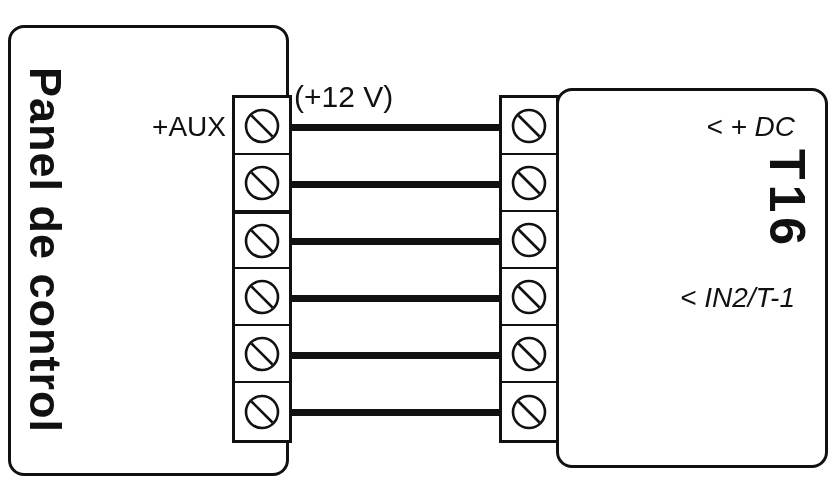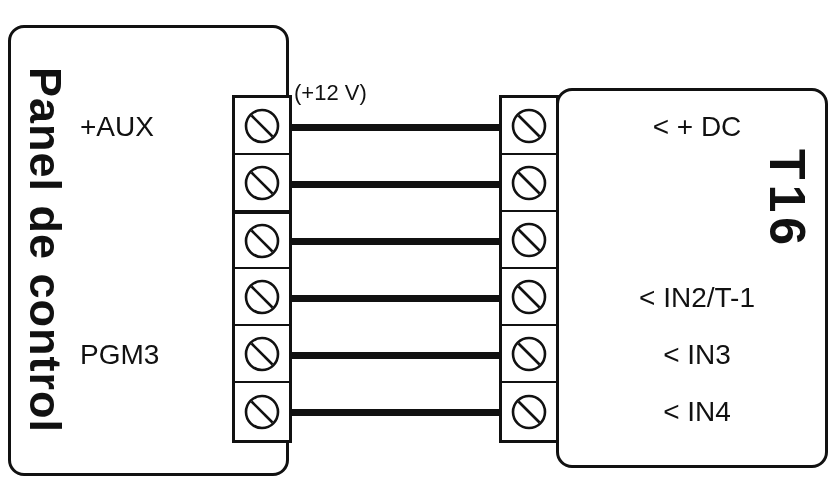--- a/index.html
+++ b/index.html
@@ -73,28 +73,28 @@
   }
 
   .t-label {
     position: absolute;
     height: 57px;
     line-height: 57px;
     font-size: 28px;
     z-index: 2;
     white-space: nowrap;
   }
-  .t-label.left  { left: 80px;  width: 146px; }
-  .t-label.right { left: 572px; width: 250px; text-align: center; }
+  .t-label.left  { left: 80px;  width: 146px; text-align: right; }
+  .t-label.right { left: 545px; width: 250px; text-align: right; font-style: italic; }
 
   .wire-note {
     position: absolute;
     left: 294px;
     top: 80px;
-    font-size: 22px;
+    font-size: 30px;
     z-index: 2;
     white-space: nowrap;
   }
 </style>
 </head>
 <body>
 
 <div class="canvas">
 
   <div class="box" id="left-box"></div>
@@ -184,20 +184,17 @@
     </div>
     <div class="cell">
       <svg class="screw" width="38" height="38" viewBox="0 0 38 38">
           <circle cx="19" cy="19" r="16" fill="#ffffff" stroke="#111111" stroke-width="2.6"></circle>
           <line x1="8.5" y1="8.5" x2="29.5" y2="29.5" stroke="#111111" stroke-width="2.6"></line>
         </svg>
     </div>
   </div>
 
   <div class="t-label left" style="top:98px">+AUX</div>
-  <div class="t-label left" style="top:326px">PGM3</div>
 
   <div class="t-label right" style="top:98px">&lt; + DC</div>
   <div class="t-label right" style="top:269px">&lt; IN2/T-1</div>
-  <div class="t-label right" style="top:326px">&lt; IN3</div>
-  <div class="t-label right" style="top:383px">&lt; IN4</div>
 
 </div>
 
 </body></html>

